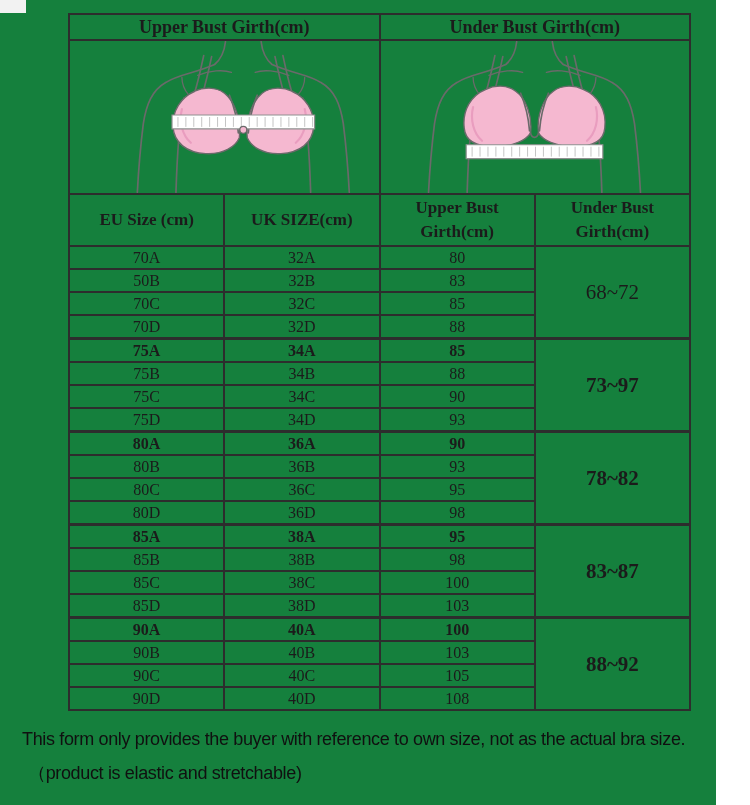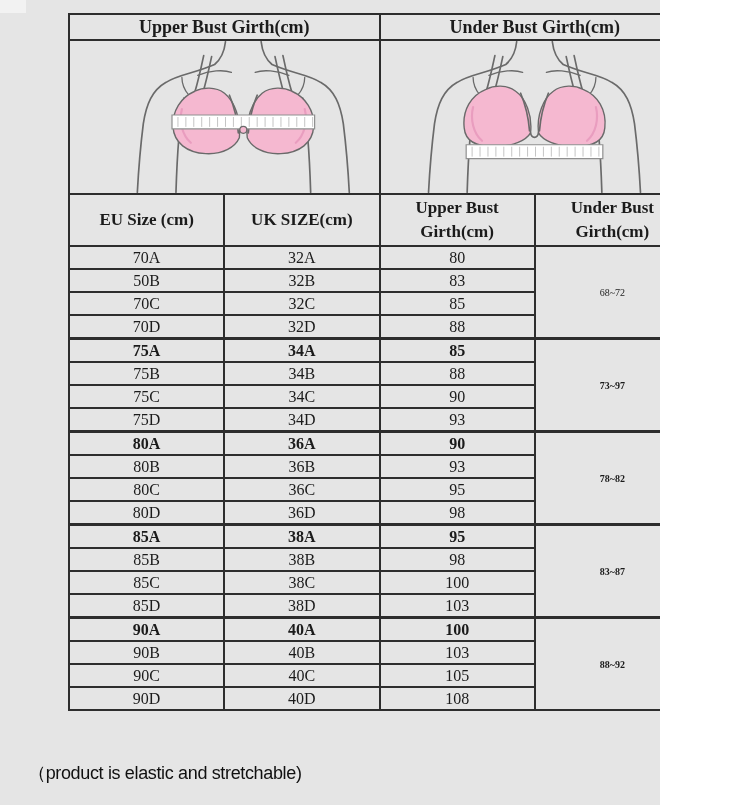--- a/index.html
+++ b/index.html
@@ -5,38 +5,38 @@
   :root{
     --bra-pink:#f5b8d0;
     --bra-shade:#e99dbf;
     --line-color:#6a6a6a;
     --tape-white:#ffffff;
     --border-color:#2d2d2d;
     --text-color:#1b1b1b;
   }
   html,body{margin:0;padding:0;background:#ffffff;}
   .canvas{
-    position:relative;width:660px;height:805px;background:#e5e5e5;overflow:hidden;
+    position:relative;width:716px;height:805px;background:#15803d;overflow:hidden;
     font-family:"Liberation Serif", serif;color:var(--text-color);
   }
   .scan-artifact{position:absolute;left:0;top:0;width:26px;height:13px;background:#f2f2f2;}
   table.size{
     position:absolute;left:68px;top:13px;width:623px;
     border-collapse:collapse;table-layout:fixed;
   }
   table.size td{
     border:2px solid var(--border-color);
     text-align:center;vertical-align:middle;padding:0;
     font-family:"Liberation Serif", serif;
   }
   tr.r-top td{height:24px;font-weight:bold;font-size:18px;}
   tr.r-fig td{height:152px;padding:0;overflow:hidden;}
   tr.r-cols td{height:50px;font-weight:bold;font-size:17px;line-height:1.4;padding:0 14px;}
   td.data{height:21px;font-size:16px;line-height:21px;}
-  td.range{font-size:10px;}
+  td.range{font-size:21px;}
   tr.group-start td{border-top-width:3px;font-weight:bold;}
   .fig{display:block;margin:0 auto;}
   .outline{fill:none;stroke:var(--line-color);stroke-width:1.7;stroke-linecap:round;}
   .thin{stroke-width:1.3;}
   .cup{fill:var(--bra-pink);stroke:var(--line-color);stroke-width:1.4;stroke-linejoin:round;}
   .shade{fill:none;stroke:var(--bra-shade);stroke-width:2.2;stroke-linecap:round;}
   .tape{fill:var(--tape-white);stroke:#8f8f8f;stroke-width:1.2;}
   .tick{fill:none;stroke:#c4c4c4;stroke-width:1;}
   .knot{fill:var(--bra-pink);stroke:var(--line-color);stroke-width:1.2;}
   .note{
@@ -236,14 +236,15 @@
         <td class="data">105</td>
       </tr>
       <tr>
         <td class="data">90D</td>
         <td class="data">40D</td>
         <td class="data">108</td>
       </tr>
     </tbody>
   </table>
 
+  <div class="note line1">This form only provides the buyer with reference to own size, not as the actual bra size.</div>
   <div class="note line2">（product is elastic and stretchable)</div>
 </div>
 
 </body></html>

